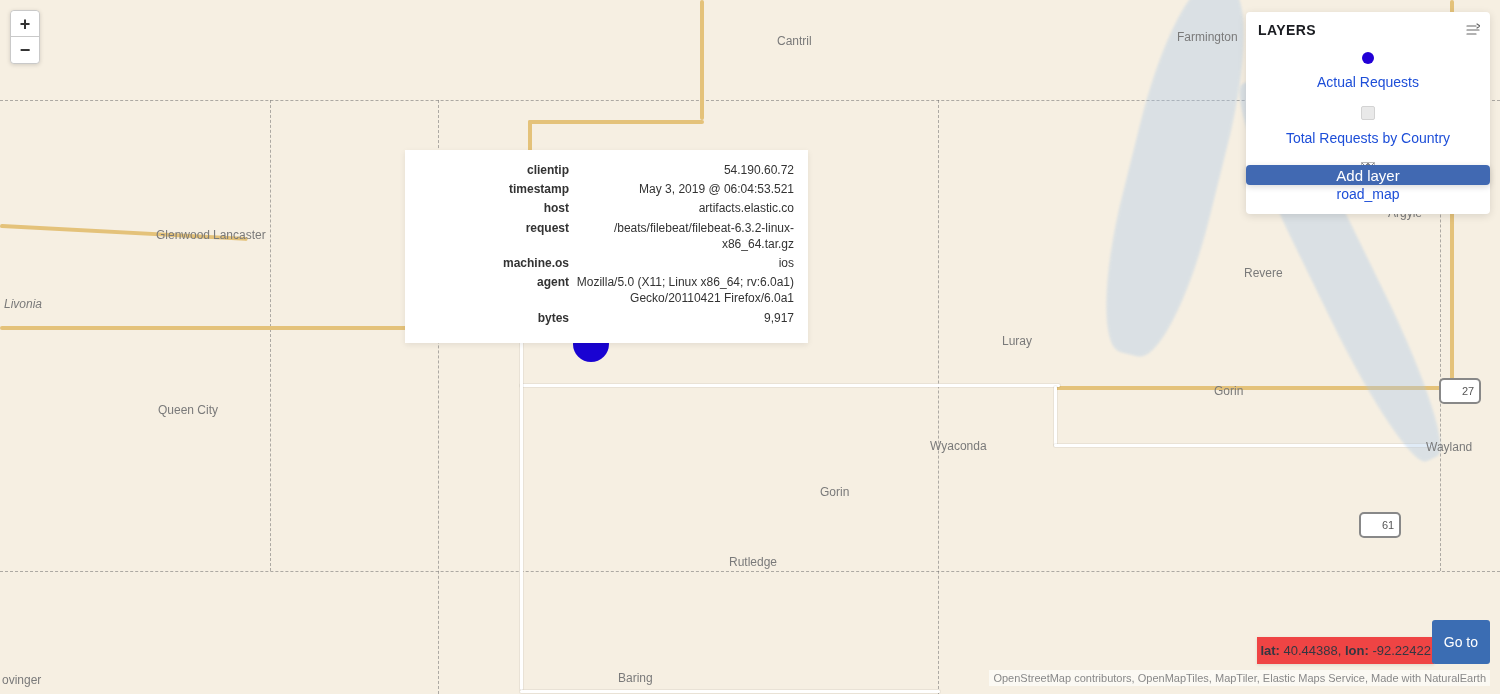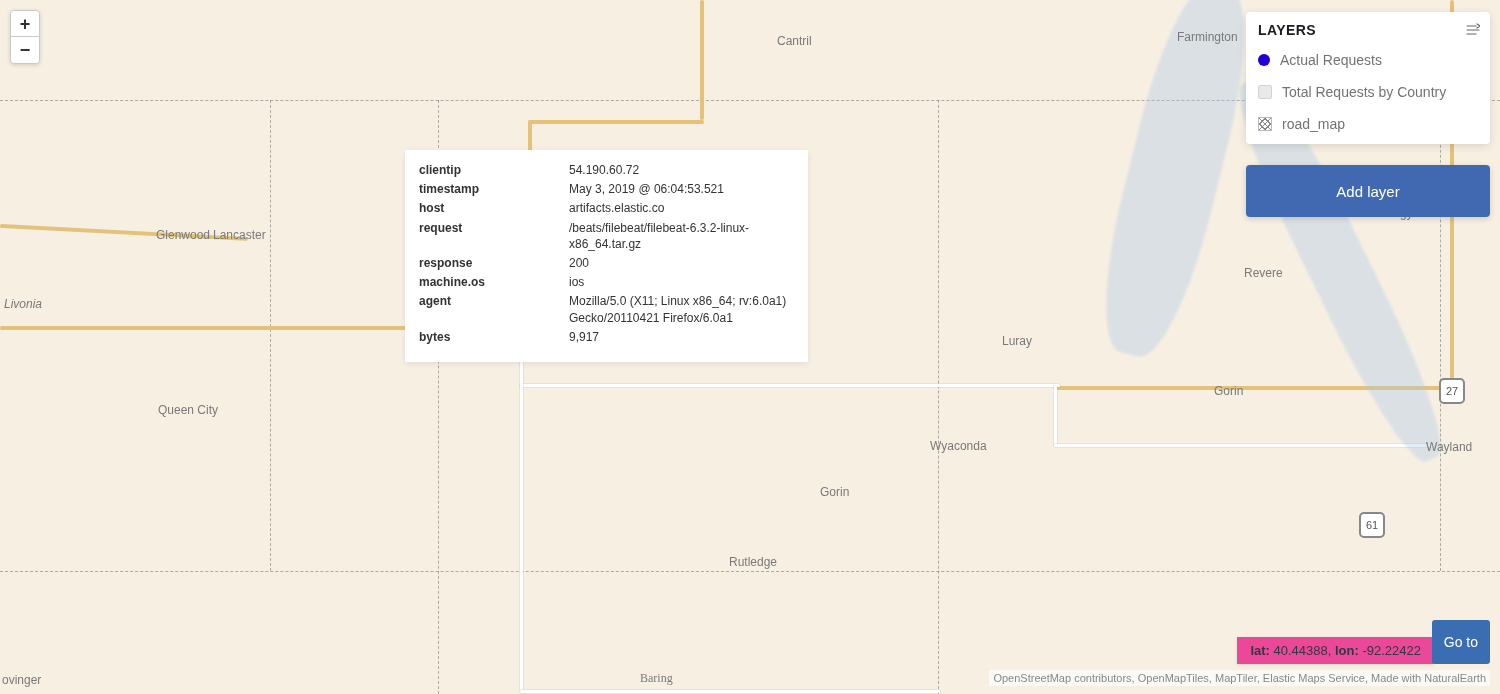--- a/index.html
+++ b/index.html
@@ -89,21 +89,21 @@
     position: absolute;
     top: 150px;
     left: 405px;
     width: 375px;
     background: #fff;
     padding: 12px 14px 14px 14px;
     font-size: 12px;
     line-height: 1.35;
     box-shadow: 0 2px 6px rgba(0,0,0,0.08);
   }
-  .popup .row { display:flex; margin-bottom: 3px;}
+  .popup .row { display:flex; margin-bottom: 3px; text-align: right;}
   .popup .key { width: 150px; font-weight:600; color:#333; flex-shrink:0;}
   .popup .val { flex:1; color:#333; word-break: break-word;}
 
   
   .marker {
     position: absolute;
     top: 326px;
     left: 573px;
     width: 36px;
     height: 36px;
@@ -131,22 +131,23 @@
     font-weight: 700;
     letter-spacing: 0.4px;
     color:#1a1c21;
   }
   .layers-item{
     display:flex;
     align-items:center;
     gap:10px;
     padding: 8px 12px;
     font-size: 14px;
-    color:#737373;
+    color:#1d4ed8;
     cursor:pointer;
+    flex-direction:column;
   }
   .legend-dot{
     width:12px;height:12px;border-radius:50%;
     background:#2200d6;
     flex-shrink:0;
   }
   .legend-sq{
     width:12px;height:12px;border-radius:2px;
     background:#e9e9e9;border:1px solid #d3d3d3;
     flex-shrink:0;
@@ -158,37 +159,37 @@
       repeating-linear-gradient(-45deg,#888 0 1px, transparent 1px 4px);
     border:1px solid #bbb;
   }
   .collapse-icon svg{display:block;}
 
   .add-layer{
     position:absolute;
     top: 165px;
     right:10px;
     width:244px;
-    height:52px;
+    height:20px;
     background:#4169b2;
     color:#fff;
     border:none;
     border-radius:4px;
     font-size:15px;
     cursor:pointer;
     box-shadow: 0 2px 6px rgba(0,0,0,0.15);
   }
 
   
   .coord-box{
     position:absolute;
     bottom:30px;
     right:66px;
-    background:#ec4899;
-    padding:6px 13px;
+    background:#ef4444;
+    padding:6px 3px;
     font-size:13px;
     box-shadow: 0 1px 3px rgba(0,0,0,0.1);
   }
   .goto{
     position:absolute;
     bottom:30px;
     right:10px;
     background:#3b6db3;
     color:#fff;
     border:none;
@@ -209,20 +210,21 @@
 
   .shield{
     position:absolute;
     width:22px;height:22px;
     border:2px solid #888;
     border-radius:5px;
     background:#fff;
     font-size:11px;
     display:flex;align-items:center;justify-content:center;
     color:#555;
+    padding-left:16px;
   }
 </style>
 </head>
 <body>
 
 <div class="map">
 
   <div class="hline dashed" style="top:100px;left:0;width:1500px;"></div>
   <div class="hline dashed" style="top:571px;left:0;width:1500px;"></div>
   <div class="vline dashed" style="left:270px;top:100px;height:471px;"></div>
@@ -255,21 +257,21 @@
       <div class="city-label" style="left: 1388px; top: 206px; text-align: right;">Argyle</div>
       <div class="city-label" style="left: 1244px; top: 266px;">Revere</div>
       <div class="city-label" style="left: 4px; top: 297px; font-style: italic;">Livonia</div>
       <div class="city-label" style="left: 1002px; top: 334px;">Luray</div>
       <div class="city-label" style="left: 1214px; top: 384px;">Gorin</div>
       <div class="city-label" style="left: 1426px; top: 440px;">Wayland</div>
       <div class="city-label" style="left: 158px; top: 403px;">Queen City</div>
       <div class="city-label" style="left: 930px; top: 439px;">Wyaconda</div>
       <div class="city-label" style="left: 820px; top: 485px;">Gorin</div>
       <div class="city-label" style="left: 729px; top: 555px;">Rutledge</div>
-      <div class="city-label" style="left: 640px; top: 671px; font-family: Liberation Serif, serif;">Baring</div>
+      <div class="city-label" style="left: 618px; top: 671px;">Baring</div>
       <div class="city-label" style="left: 2px; top: 673px;">ovinger</div>
     </div>
 
   <div id="shield-layer">
       <div class="shield" style="left: 1439px; top: 378px;">27</div>
       <div class="shield" style="left: 1359px; top: 512px;">61</div>
     </div>
 
   <div class="marker"></div>
 
@@ -283,24 +285,20 @@
           <div class="key">timestamp</div>
           <div class="val">May 3, 2019 @ 06:04:53.521</div>
         </div>
         <div class="row">
           <div class="key">host</div>
           <div class="val">artifacts.elastic.co</div>
         </div>
         <div class="row">
           <div class="key">request</div>
           <div class="val">/beats/filebeat/filebeat-6.3.2-linux-x86_64.tar.gz</div>
-        </div>
-        <div class="row">
-          <div class="key">response</div>
-          <div class="val">200</div>
         </div>
         <div class="row">
           <div class="key">machine.os</div>
           <div class="val">ios</div>
         </div>
         <div class="row">
           <div class="key">agent</div>
           <div class="val">Mozilla/5.0 (X11; Linux x86_64; rv:6.0a1) Gecko/20110421 Firefox/6.0a1</div>
         </div>
         <div class="row">

